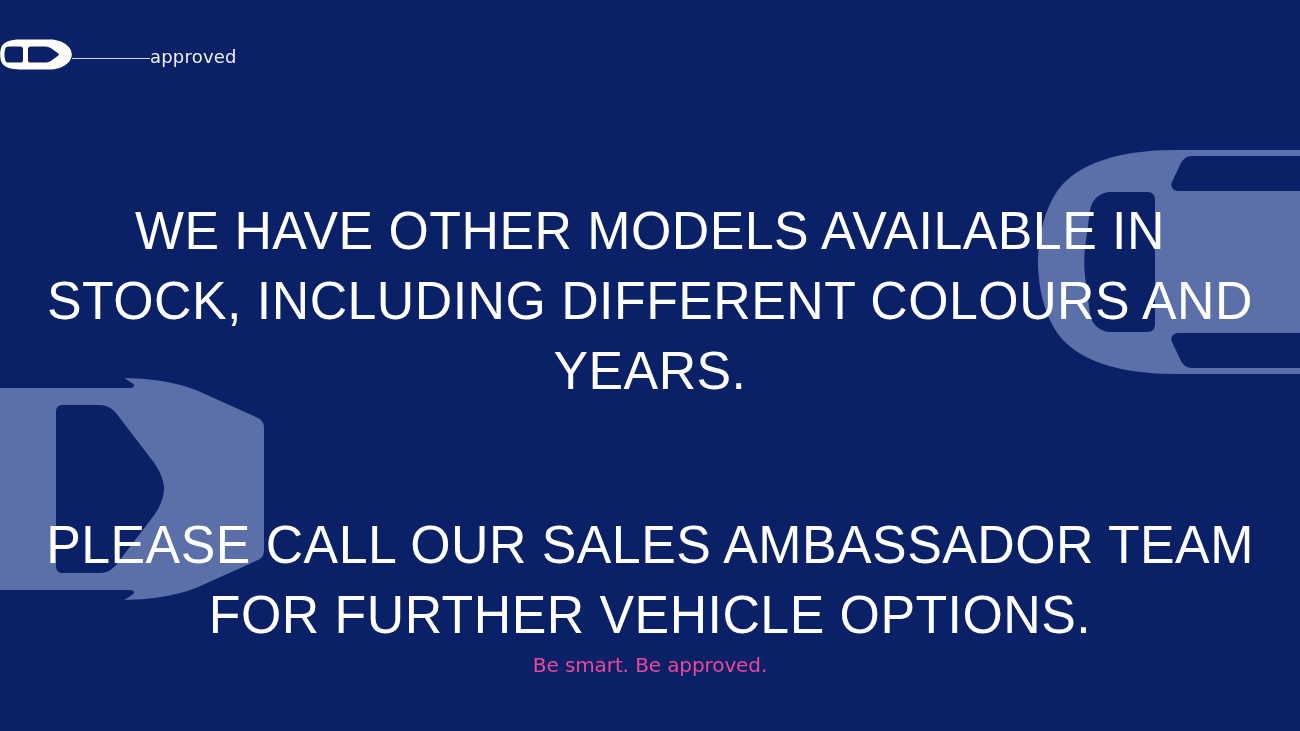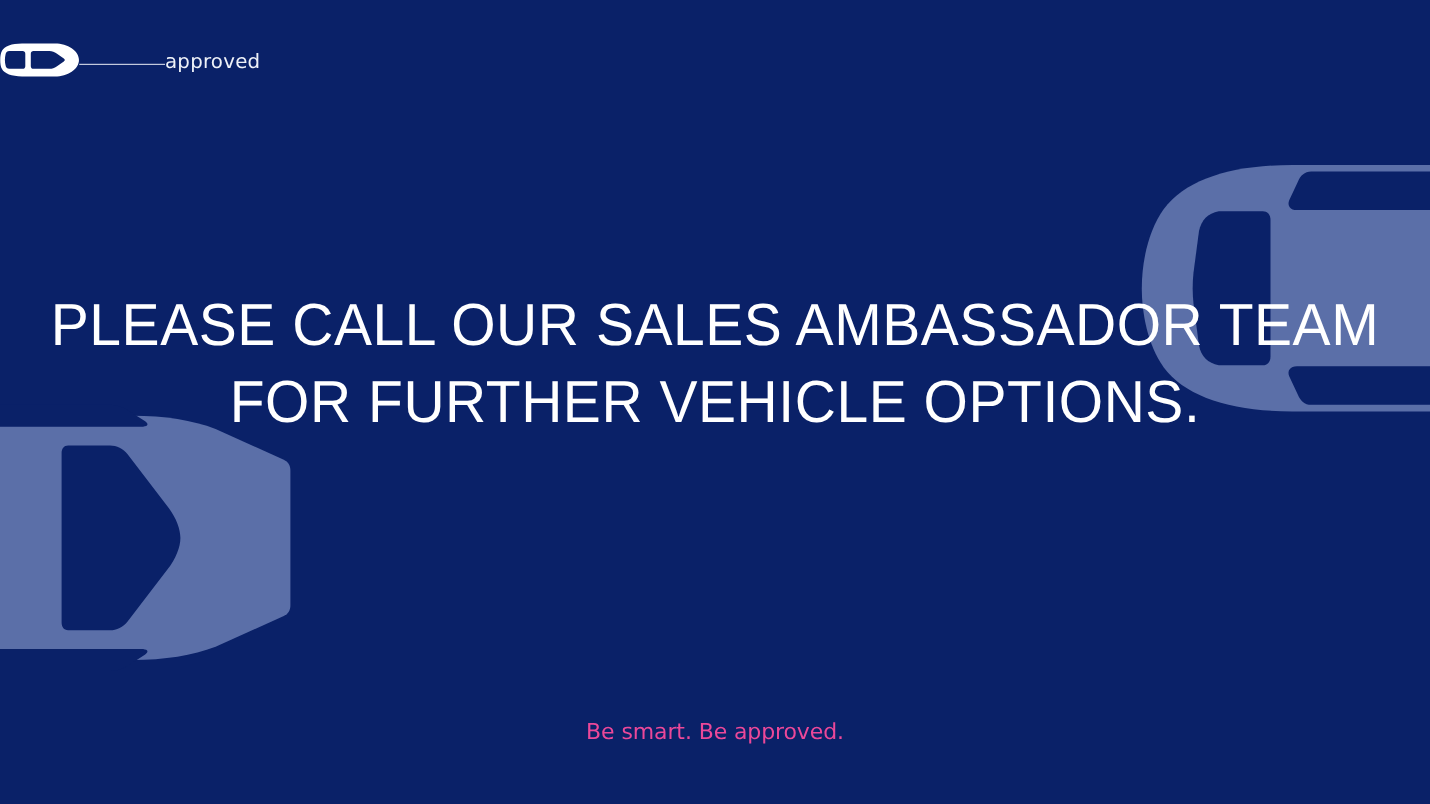--- a/index.html
+++ b/index.html
@@ -78,21 +78,21 @@
     font-weight: 400;
     font-size: 54px;
     line-height: 70px;
     letter-spacing: 0.5px;
     transform: scaleX(0.96);
     transform-origin: center;
     white-space: nowrap;
     margin: 0;
   }
   #para-one { margin: 0 0 0 0; }
-  #para-two { margin: 66px 0 0 0; }
+  #para-two { margin: 104px 0 0 0; }
 
   #tagline {
     position: absolute;
     top: 655px;
     left: 0;
     width: 1300px;
     text-align: center;
     z-index: 3;
     color: #ec4899;
     font-family: "DejaVu Sans", sans-serif;
@@ -235,20 +235,25 @@
         C29 24.6 28 23.7 28 22.2
         L28 10.8
         C28 9.3 29 8.4 30.5 8.4
         Z"></path>
     </svg>
     <div id="logo-rule"></div>
     <div id="logo-wordmark">approved</div>
   </div>
 
   <div id="copy-block">
+    <div id="para-one">
+      <p class="headline">WE HAVE OTHER MODELS AVAILABLE IN</p>
+      <p class="headline">STOCK, INCLUDING DIFFERENT COLOURS AND</p>
+      <p class="headline">YEARS.</p>
+    </div>
     <div id="para-two">
       <p class="headline">PLEASE CALL OUR SALES AMBASSADOR TEAM</p>
       <p class="headline">FOR FURTHER VEHICLE OPTIONS.</p>
     </div>
   </div>
 
   <div id="tagline">Be smart. Be approved.</div>
 
 </div>
 

